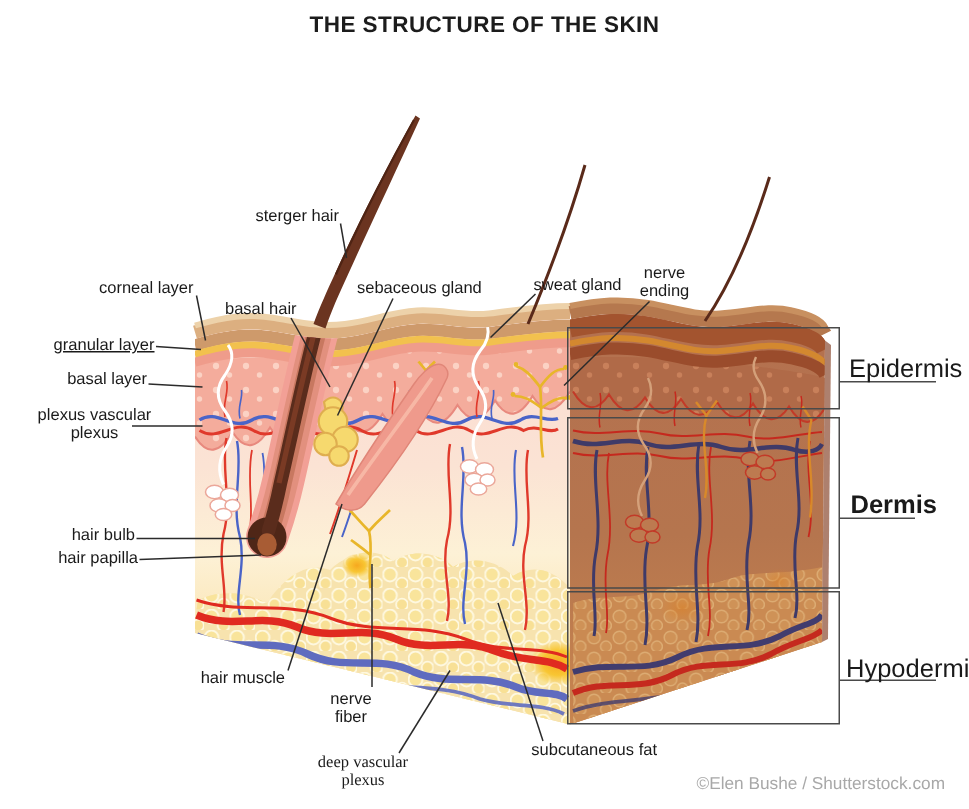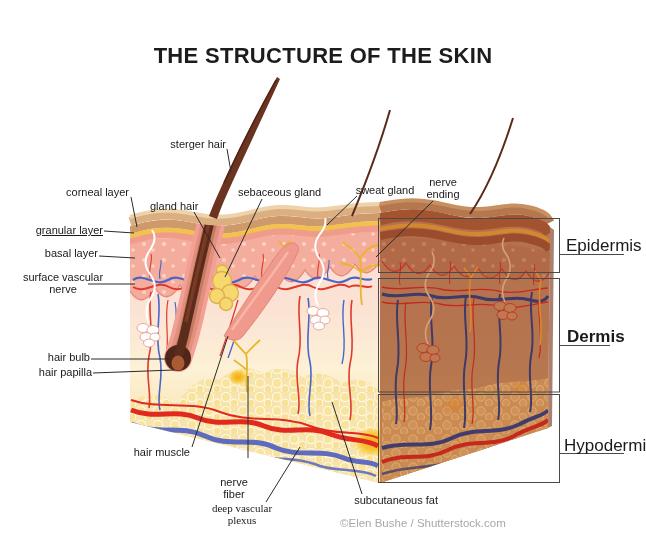--- a/index.html
+++ b/index.html
@@ -1,24 +1,24 @@
 <!DOCTYPE html>
 <html><head>
 <meta charset="utf-8">
 <style>
   html,body{margin:0;padding:0;background:#fff;}
   .stage{position:relative;width:646px;height:539px;background:#fff;overflow:hidden;
          font-family:"Liberation Sans",sans-serif;}
   .title{position:absolute;left:0;top:8px;width:100%;text-align:center;
-         font-size:22px;font-weight:700;color:#1c1c1c;letter-spacing:.3px;margin-top:35px;}
+         font-size:15px;font-weight:700;color:#1c1c1c;letter-spacing:.3px;}
   .art{position:absolute;left:0;top:0;}
   .lbl{position:absolute;font-size:11px;line-height:1.12;color:#1a1a1a;}
   .r{text-align:right;} .c{text-align:center;} .nw{white-space:nowrap;}
   .layerlbl{position:absolute;font-size:17px;color:#1a1a1a;}
-  .credit{position:absolute;left:340px;top:517px;width:290px;text-align:left;
+  .credit{position:absolute;left:340px;top:517px;width:290px;text-align:right;
           font-size:11.5px;color:#a8a8a8;}
 </style>
 </head>
 <body>
 
 <div class="stage">
 
   <div class="title">THE STRUCTURE OF THE SKIN</div>
 
   <svg class="art" width="646" height="539" viewBox="0 0 646 539">
@@ -312,29 +312,29 @@
       <line x1="248" y1="376" x2="248" y2="458"></line>
       <line x1="266" y1="502" x2="300" y2="447"></line>
       <line x1="362" y1="494" x2="332" y2="402"></line>
     </g>
   </svg>
 
   <div class="lbl r" style="left:160px;top:138px;width:66px;">sterger hair</div>
   <div class="lbl r nw" style="left:58px;top:186px;width:71px;">corneal layer</div>
   <div class="lbl r nw" style="left:28px;top:224px;width:75px;text-decoration:underline;">granular layer</div>
   <div class="lbl r nw" style="left:38px;top:247px;width:60px;">basal layer</div>
-  <div class="lbl c" style="left:17px;top:271px;width:92px;">surface vascular nerve</div>
-  <div class="lbl c nw" style="left:150px;top:200px;width:46px;">gland hair</div>
+  <div class="lbl c" style="left:17px;top:271px;width:92px;">plexus vascular plexus</div>
+  <div class="lbl c nw" style="left:150px;top:200px;width:46px;">basal hair</div>
   <div class="lbl c nw" style="left:238px;top:186px;width:82px;">sebaceous gland</div>
   <div class="lbl c nw" style="left:354px;top:184px;width:62px;">sweat gland</div>
   <div class="lbl c" style="left:418px;top:176px;width:50px;">nerve ending</div>
   <div class="lbl r nw" style="left:40px;top:351px;width:50px;">hair bulb</div>
   <div class="lbl r nw" style="left:32px;top:366px;width:60px;">hair papilla</div>
   <div class="lbl r nw" style="left:128px;top:446px;width:62px;">hair muscle</div>
-  <div class="lbl c" style="left:210px;top:476px;width:48px;">nerve fiber</div>
+  <div class="lbl c" style="left:210px;top:460px;width:48px;">nerve fiber</div>
   <div class="lbl c" style="left:197px;top:502px;width:90px;font-family:Liberation Serif, serif;">deep vascular plexus</div>
   <div class="lbl c nw" style="left:352px;top:494px;width:86px;text-align:right;">subcutaneous fat</div>
 
   <div class="layerlbl" style="left:566px;top:236px;">Epidermis</div>
   <div class="layerlbl" style="left:567px;top:327px;font-weight:bold;">Dermis</div>
   <div class="layerlbl" style="left:564px;top:436px;">Hypodermis</div>
 
   <div class="credit">©Elen Bushe / Shutterstock.com</div>
 </div>
 

